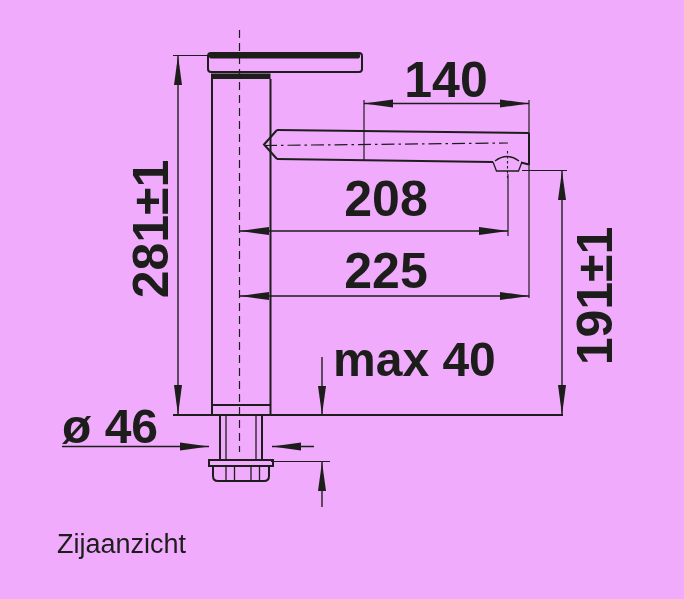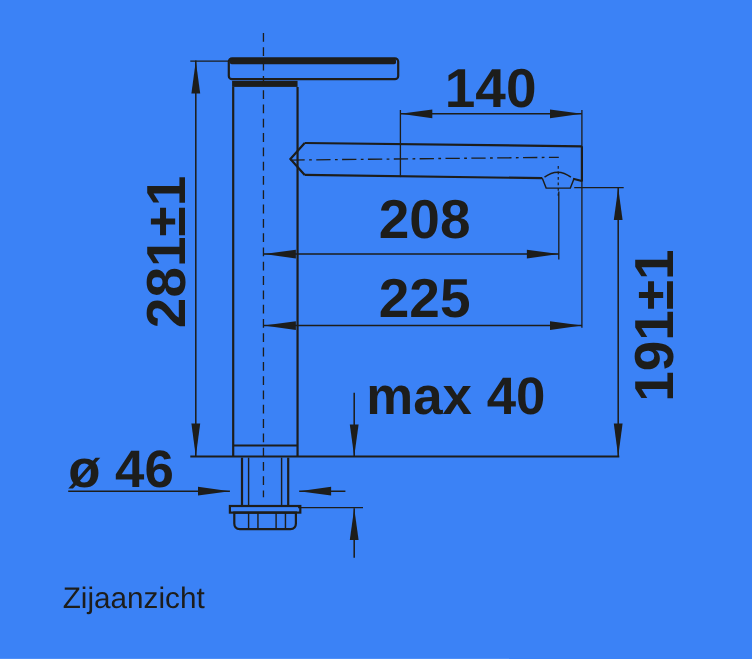--- a/index.html
+++ b/index.html
@@ -5,21 +5,21 @@
   html, body {
     margin: 0;
     padding: 0;
     background: #ffffff;
     font-family: "Liberation Sans", sans-serif;
   }
   .stage {
     position: relative;
     width: 684px;
     height: 599px;
-    background: #3b82f6;
+    background: #f0abfc;
     overflow: hidden;
   }
   svg { display: block; }
   .outline {
     stroke: #1d1d1b;
     fill: none;
     stroke-width: 2;
     stroke-linecap: butt;
     stroke-linejoin: miter;
   }

